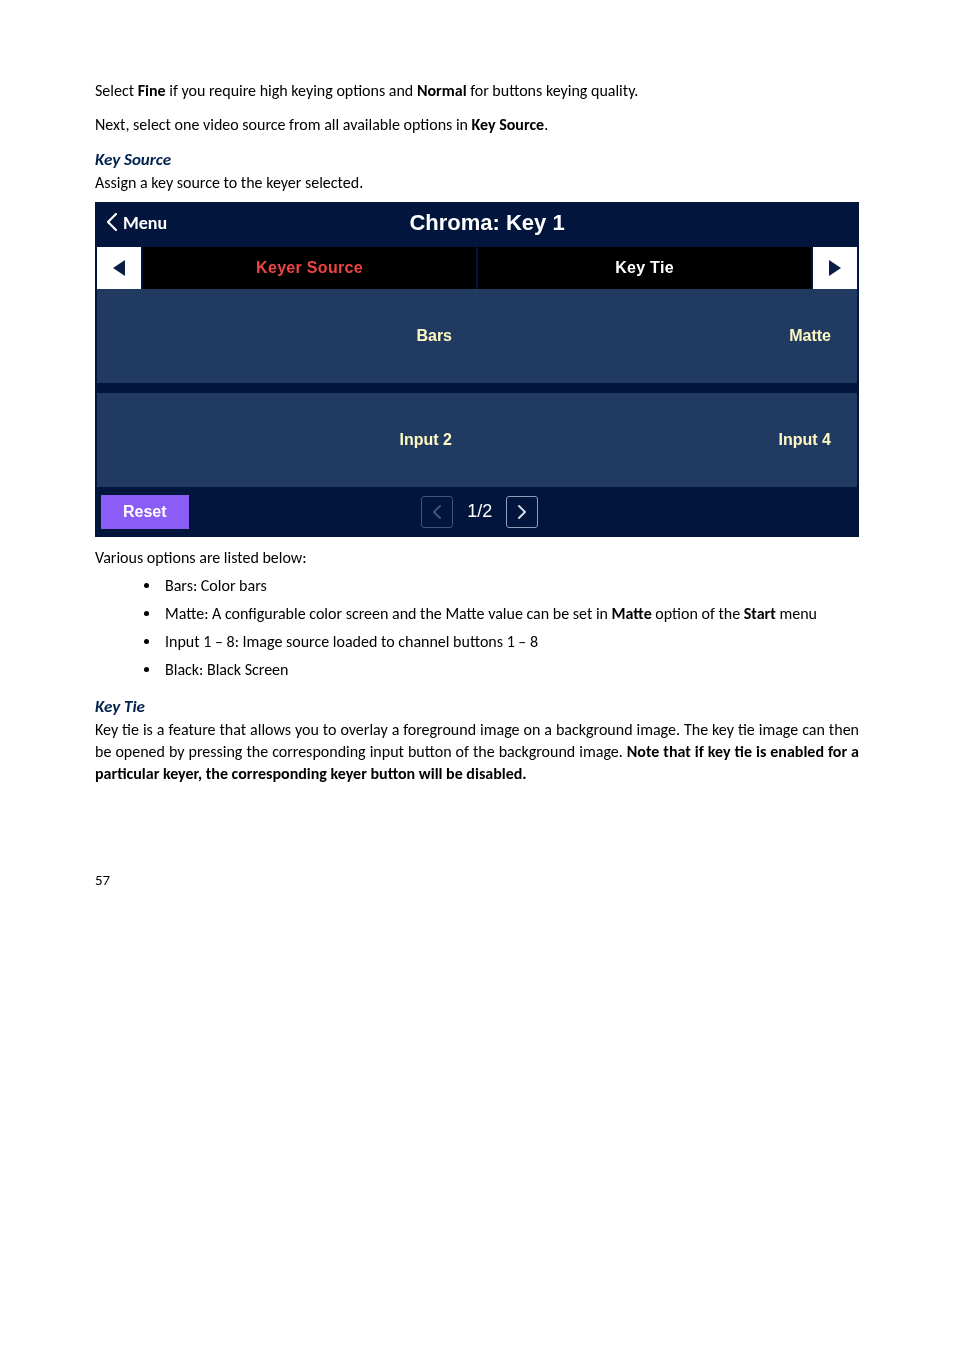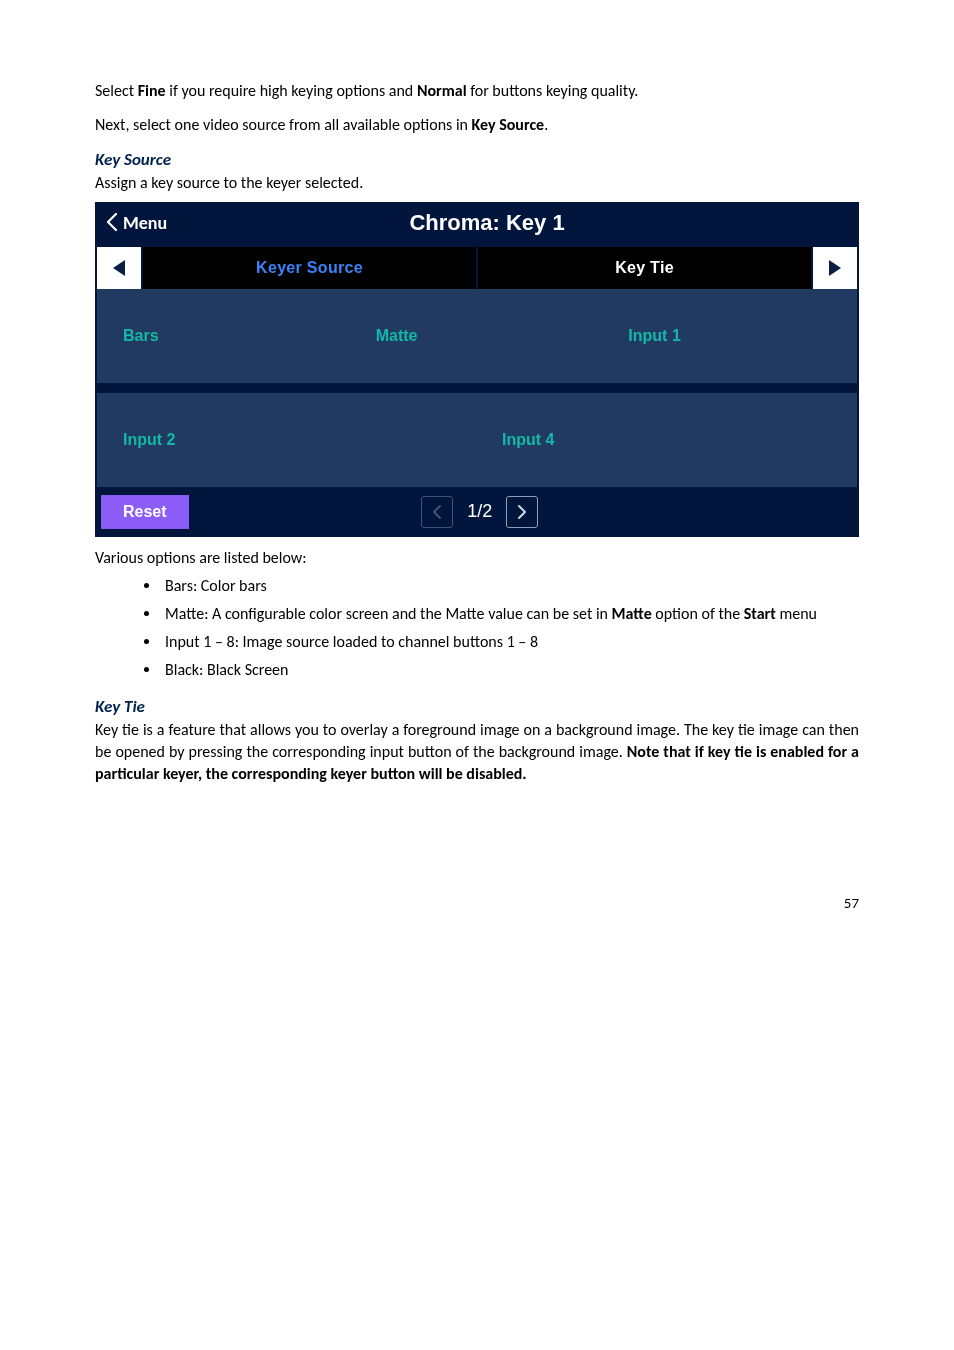--- a/index.html
+++ b/index.html
@@ -68,33 +68,33 @@
     flex: 1;
     background: #000;
     color: #fff;
     font-weight: bold;
     text-align: center;
     padding: 12px 0;
     font-size: 16px;
     letter-spacing: 0.3px;
     font-family: Verdana, Arial, sans-serif;
   }
-  .tab-btn.active { color: #3b82f6; }
+  .tab-btn.active { color: #ef4444; }
   .opt-row {
     display: flex;
     gap: 2px;
     padding: 0 2px;
     background: #02163d;
   }
   .opt-btn {
     flex: 1;
     background: #203a62;
-    color: #14b8a6;
-    font-weight: bold;
-    text-align: left;
+    color: #fef9c3;
+    font-weight: bold;
+    text-align: right;
     padding: 20px 0;
     font-size: 16px;
     font-family: Verdana, Arial, sans-serif;
     margin: 0 24px;
   }
   .sep { height: 18px; background:#02163d; }
   .sep-inner { margin:0 2px; height:100%; background:#203a62; }
   .footer-row {
     display: flex;
     align-items: center;
@@ -140,21 +140,21 @@
   ul.bullets {
     margin: 4px 0 12px 0;
     padding-left: 48px;
   }
   ul.bullets li {
     margin: 4px 18px;
     line-height: 1.5;
     padding-left: 4px;
   }
   .justify { text-align: justify; }
-  .page-num { text-align:right; margin-top: 110px; font-size:15px; }
+  .page-num { text-align:left; margin-top: 87px; font-size:15px; }
 </style>
 </head>
 <body>
 
 <p class="para">
   <span>Select </span><span class="bold">Fine</span><span> if you require high keying options and </span><span class="bold">Normal</span><span> for buttons keying quality.</span>
 </p>
 
 <p class="para">
   <span>Next, select one video source from all available options in </span><span class="bold">Key Source</span><span>.</span>
@@ -189,21 +189,20 @@
     </div>
   </div>
 
   <div class="sep">
       <div class="sep-inner"></div>
     </div>
 
   <div class="opt-row" style="background:#203a62; margin:0 2px;">
     <div class="opt-btn">Bars</div>
     <div class="opt-btn">Matte</div>
-    <div class="opt-btn">Input 1</div>
   </div>
 
   <div class="sep">
       <div class="sep-inner"></div>
     </div>
   <div style="height:10px; background:#02163d;"></div>
   <div class="sep">
       <div class="sep-inner"></div>
     </div>
 

